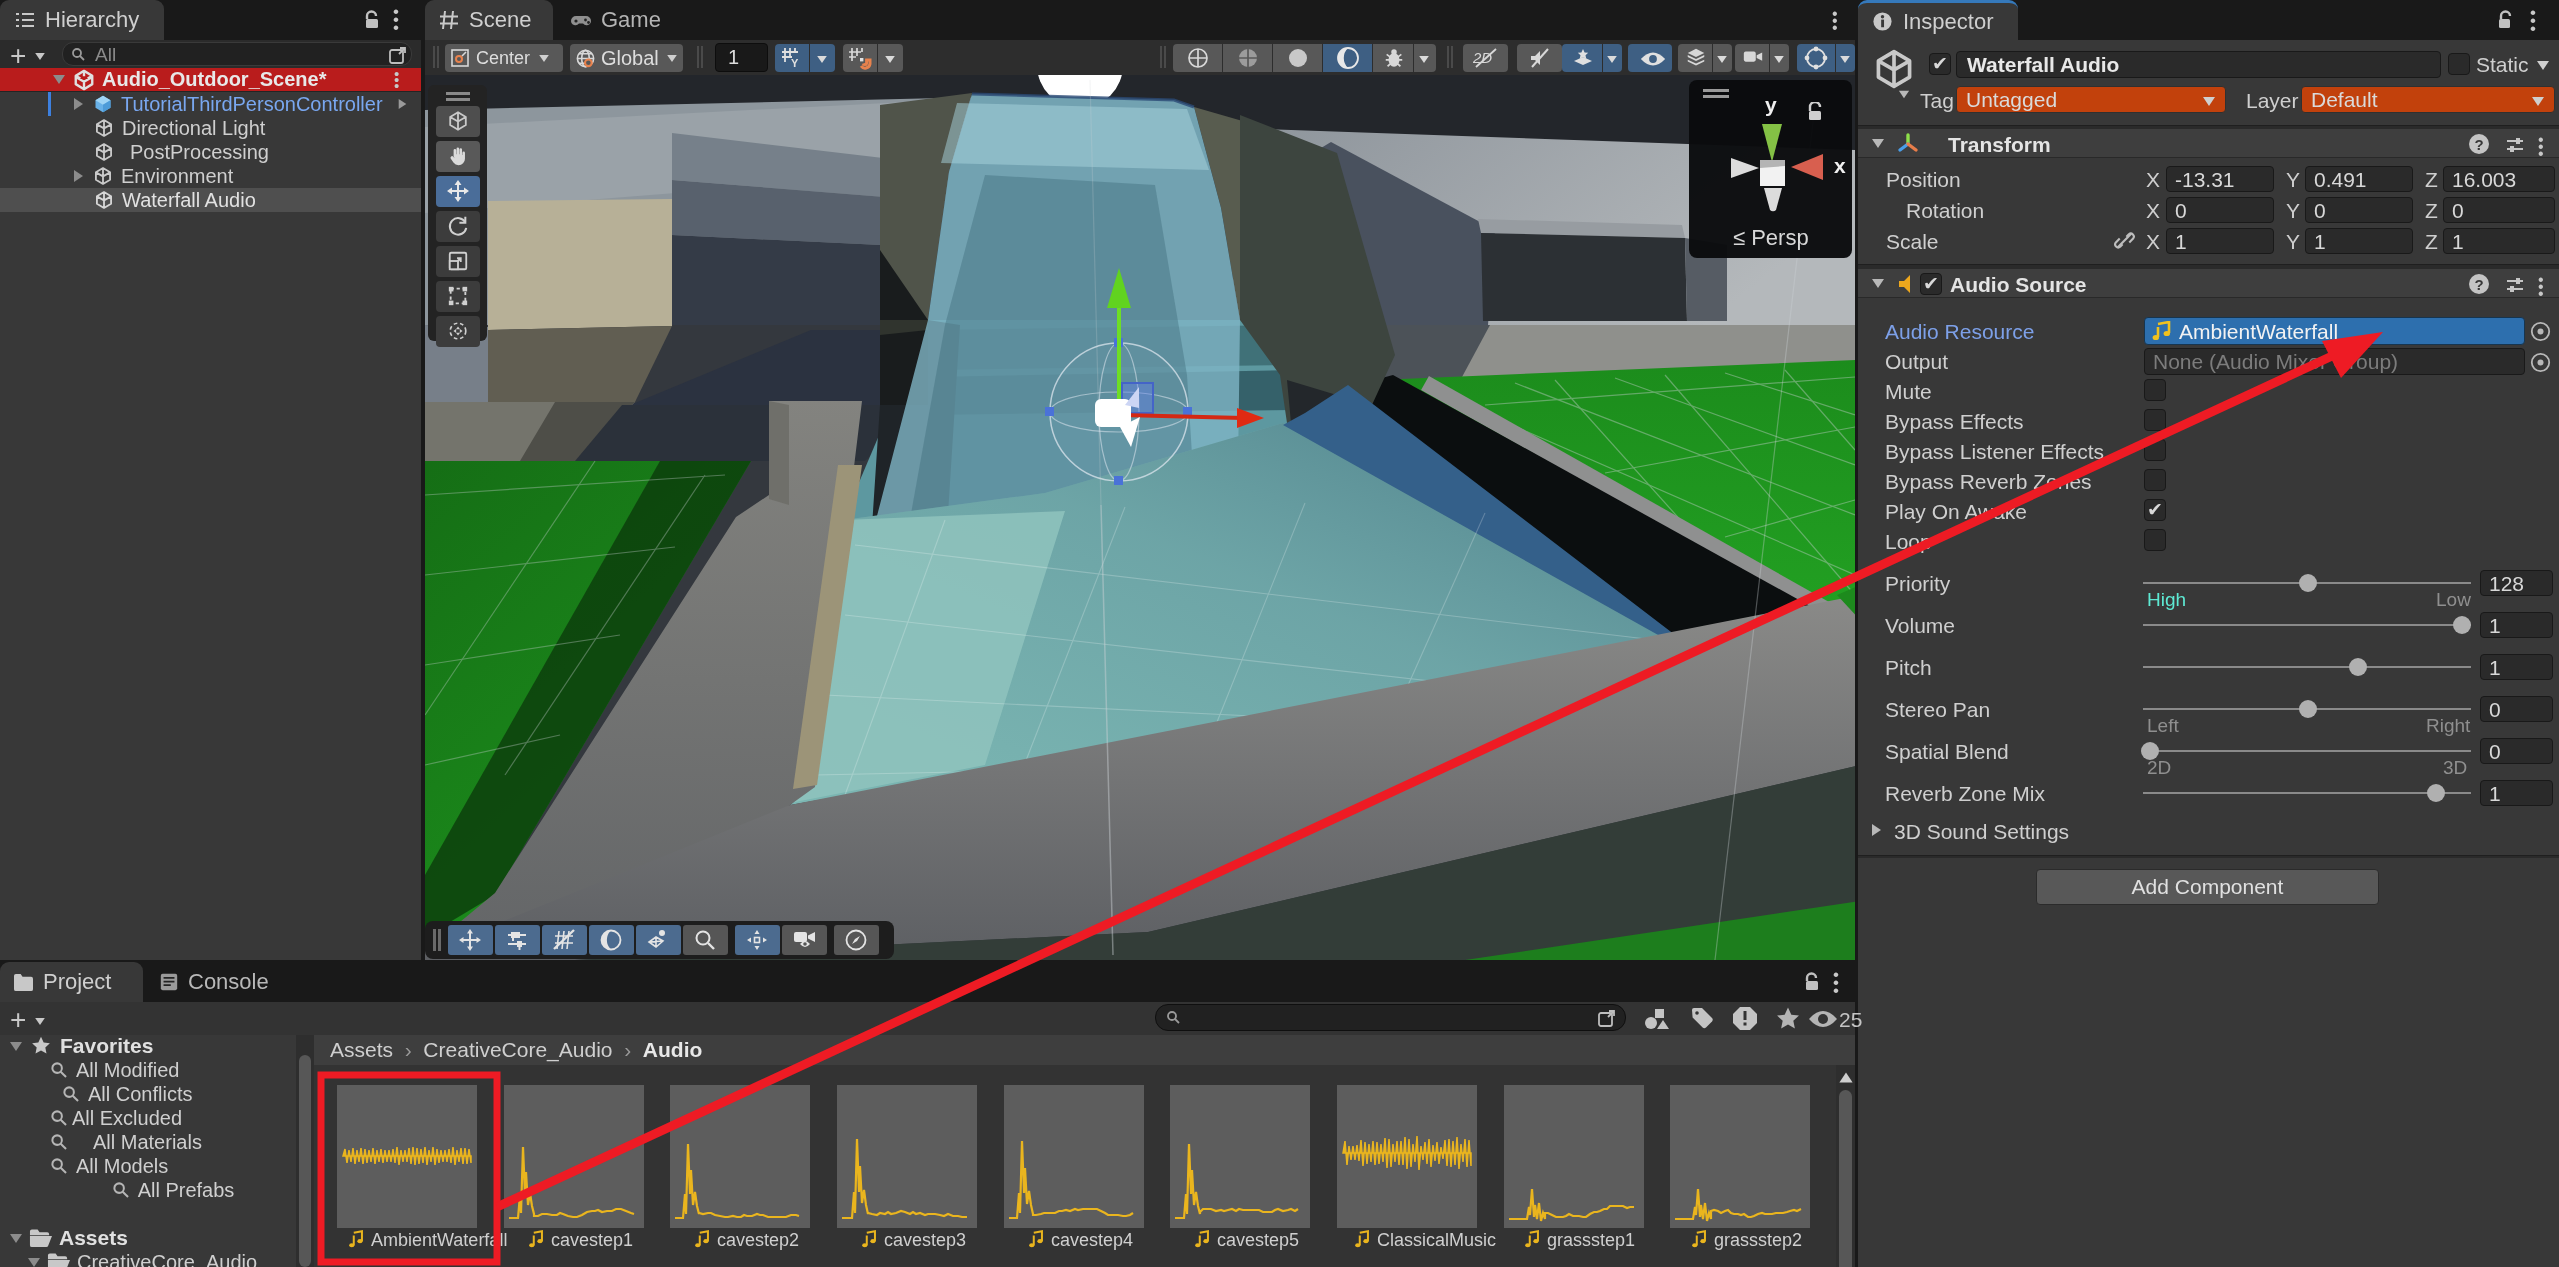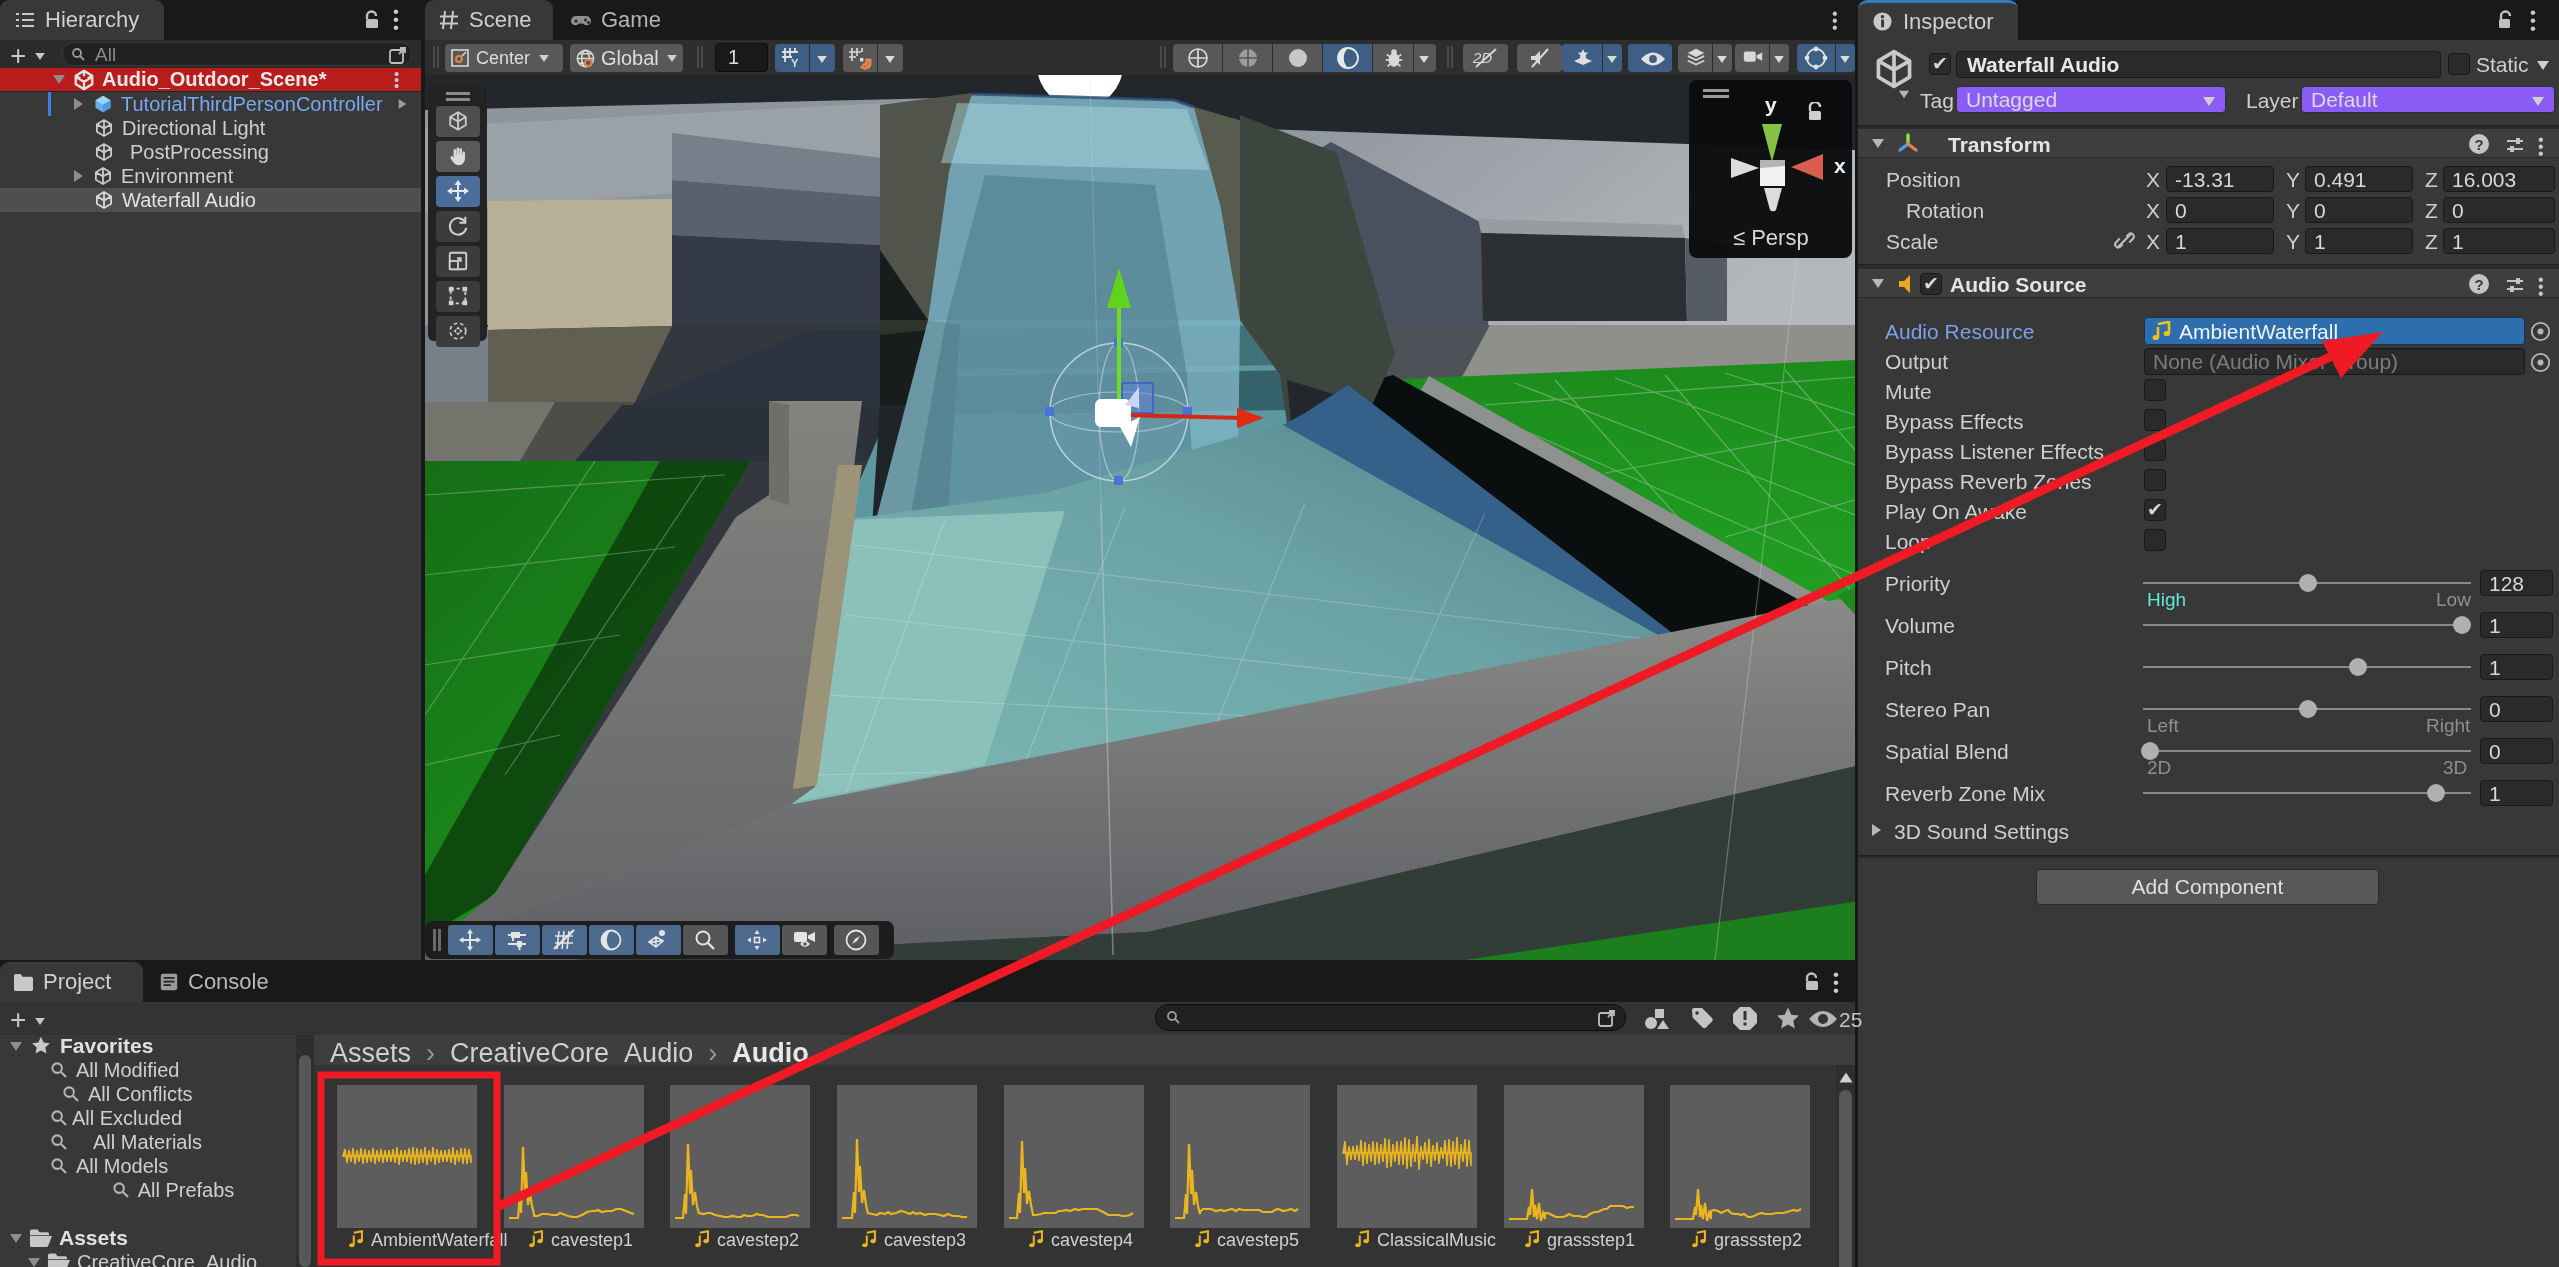--- a/index.html
+++ b/index.html
@@ -4,21 +4,21 @@
 <style>
 * { margin:0; padding:0; box-sizing:border-box; }
 html,body { width:2559px; height:1267px; overflow:hidden; background:#383838;
   font-family:"Liberation Sans", sans-serif; color:#d2d2d2; }
 .abs { position:absolute; }
 .tabbar { background:#191919; }
 .tab { position:absolute; top:0; height:40px; background:#383838; display:flex;
   align-items:center; font-size:22px; color:#cfcfcf; border-radius:9px 9px 0 0; }
 .row { position:absolute; height:24px; display:flex; align-items:center;
   font-size:20px; color:#cfcfcf; white-space:nowrap; }
-.dd { background:#8b5cf6; border:1px solid #303030; border-radius:4px; color:#dadada; }
+.dd { background:#c2410c; border:1px solid #303030; border-radius:4px; color:#dadada; }
 .field { background:#2a2a2a; border:1px solid #191919; border-radius:4px; color:#d8d8d8; }
 .cb { position:absolute; width:22px; height:22px; background:#2a2a2a;
   border:1px solid #191919; border-radius:4px; }
 .cb.on::after { content:"✔"; position:absolute; left:2px; top:-2px; color:#d8d8d8; font-size:19px; }
 .tri-r { width:0; height:0; border-left:9px solid #8c8c8c; border-top:6px solid transparent; border-bottom:6px solid transparent; }
 .tri-d { width:0; height:0; border-top:9px solid #8c8c8c; border-left:6px solid transparent; border-right:6px solid transparent; }
 .dots3 { display:inline-block; width:4px; color:#c8c8c8; font-size:20px; letter-spacing:0; }
 </style>
 </head>
 <body>
@@ -832,21 +832,21 @@
       <path d="M12 1.5 l3.2 6.8 7.3 .9 -5.4 5 1.5 7.3 -6.6 -3.7 -6.6 3.7 1.5 -7.3 -5.4 -5 7.3 -.9 z" fill="#b4b4b4"></path>
     </svg>
     <svg class="abs" style="left:1808px; top:49px;" width="30" height="20" viewBox="0 0 30 20">
       <path d="M1 10 q14 -16 28 0 q-14 16 -28 0 z" fill="#b4b4b4"></path>
       <circle cx="15" cy="10" r="5" fill="#333333"></circle>
     </svg>
     <span class="abs" style="left:1839px; top:48px; font-size:21px; color:#c4c4c4;">25</span>
   </div>
 
   <div class="abs" style="left:314px; top:75px; width:1541px; height:30px; background:#3e3e3e;"></div>
-  <div class="abs" style="left:330px; top:78px; font-size:27px; color:#cfcfcf;">Assets&nbsp; <span style="color:#9a9a9a;">›</span>&nbsp; CreativeCore_Audio&nbsp; <span style="color:#9a9a9a;">›</span>&nbsp; <b style="color:#e8e8e8;">Audio</b></div>
+  <div class="abs" style="left:330px; top:78px; font-size:21px; color:#cfcfcf;">Assets&nbsp; <span style="color:#9a9a9a;">›</span>&nbsp; CreativeCore_Audio&nbsp; <span style="color:#9a9a9a;">›</span>&nbsp; <b style="color:#e8e8e8;">Audio</b></div>
   <div class="abs" style="left:314px; top:105px; width:1541px; height:202px; background:#333333;"></div>
 
   <div id="ptree">
     <div class="row" style="left:0; top:74px; width:296px;">
       <div class="tri-d" style="margin-left:10px;"></div>
       <svg width="22" height="22" viewBox="0 0 24 24" style="margin-left:8px;">
           <path d="M12 2 l2.9 6.2 6.8 .8 -5 4.6 1.3 6.7 -6 -3.4 -6 3.4 1.3 -6.7 -5 -4.6 6.8 -.8 z" fill="#c8c8c8"></path>
         </svg>
       <b style="margin-left:8px; color:#e0e0e0; font-size:21px;">Favorites</b>
     </div>

